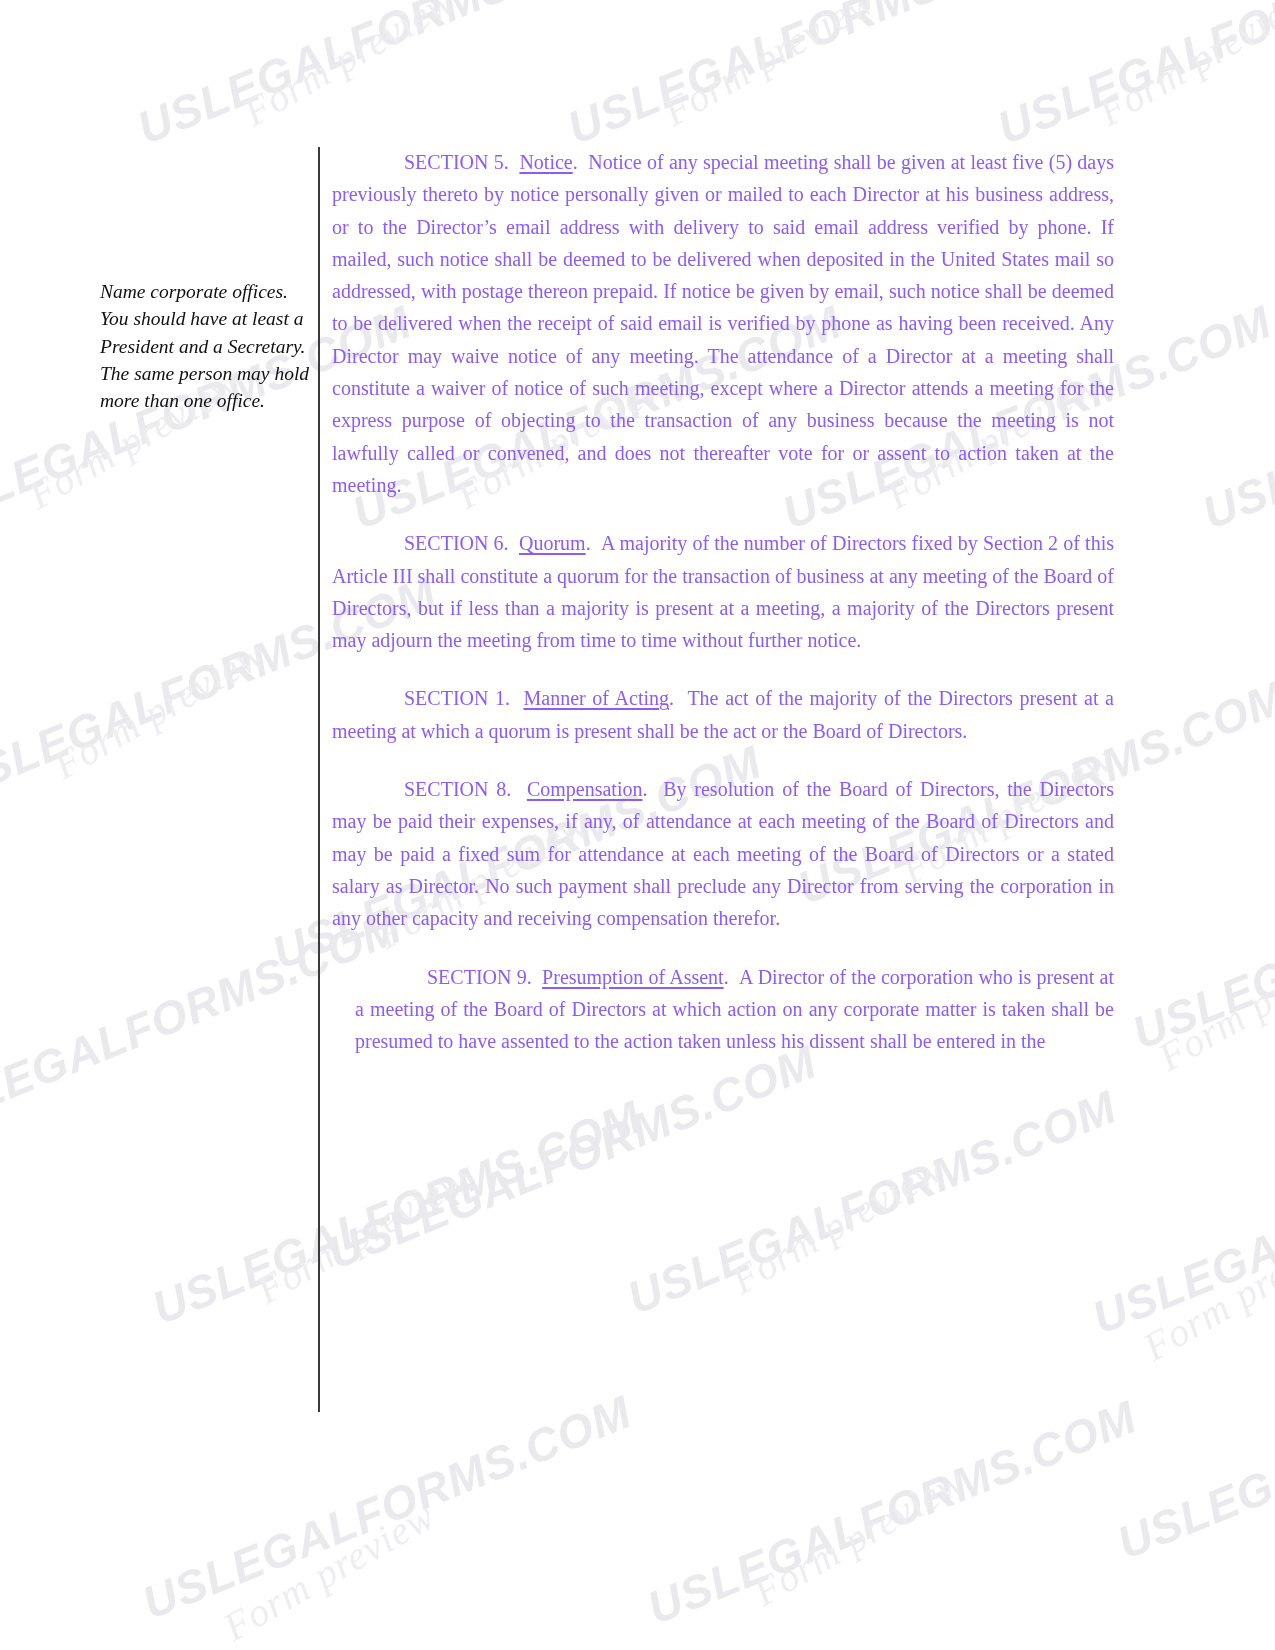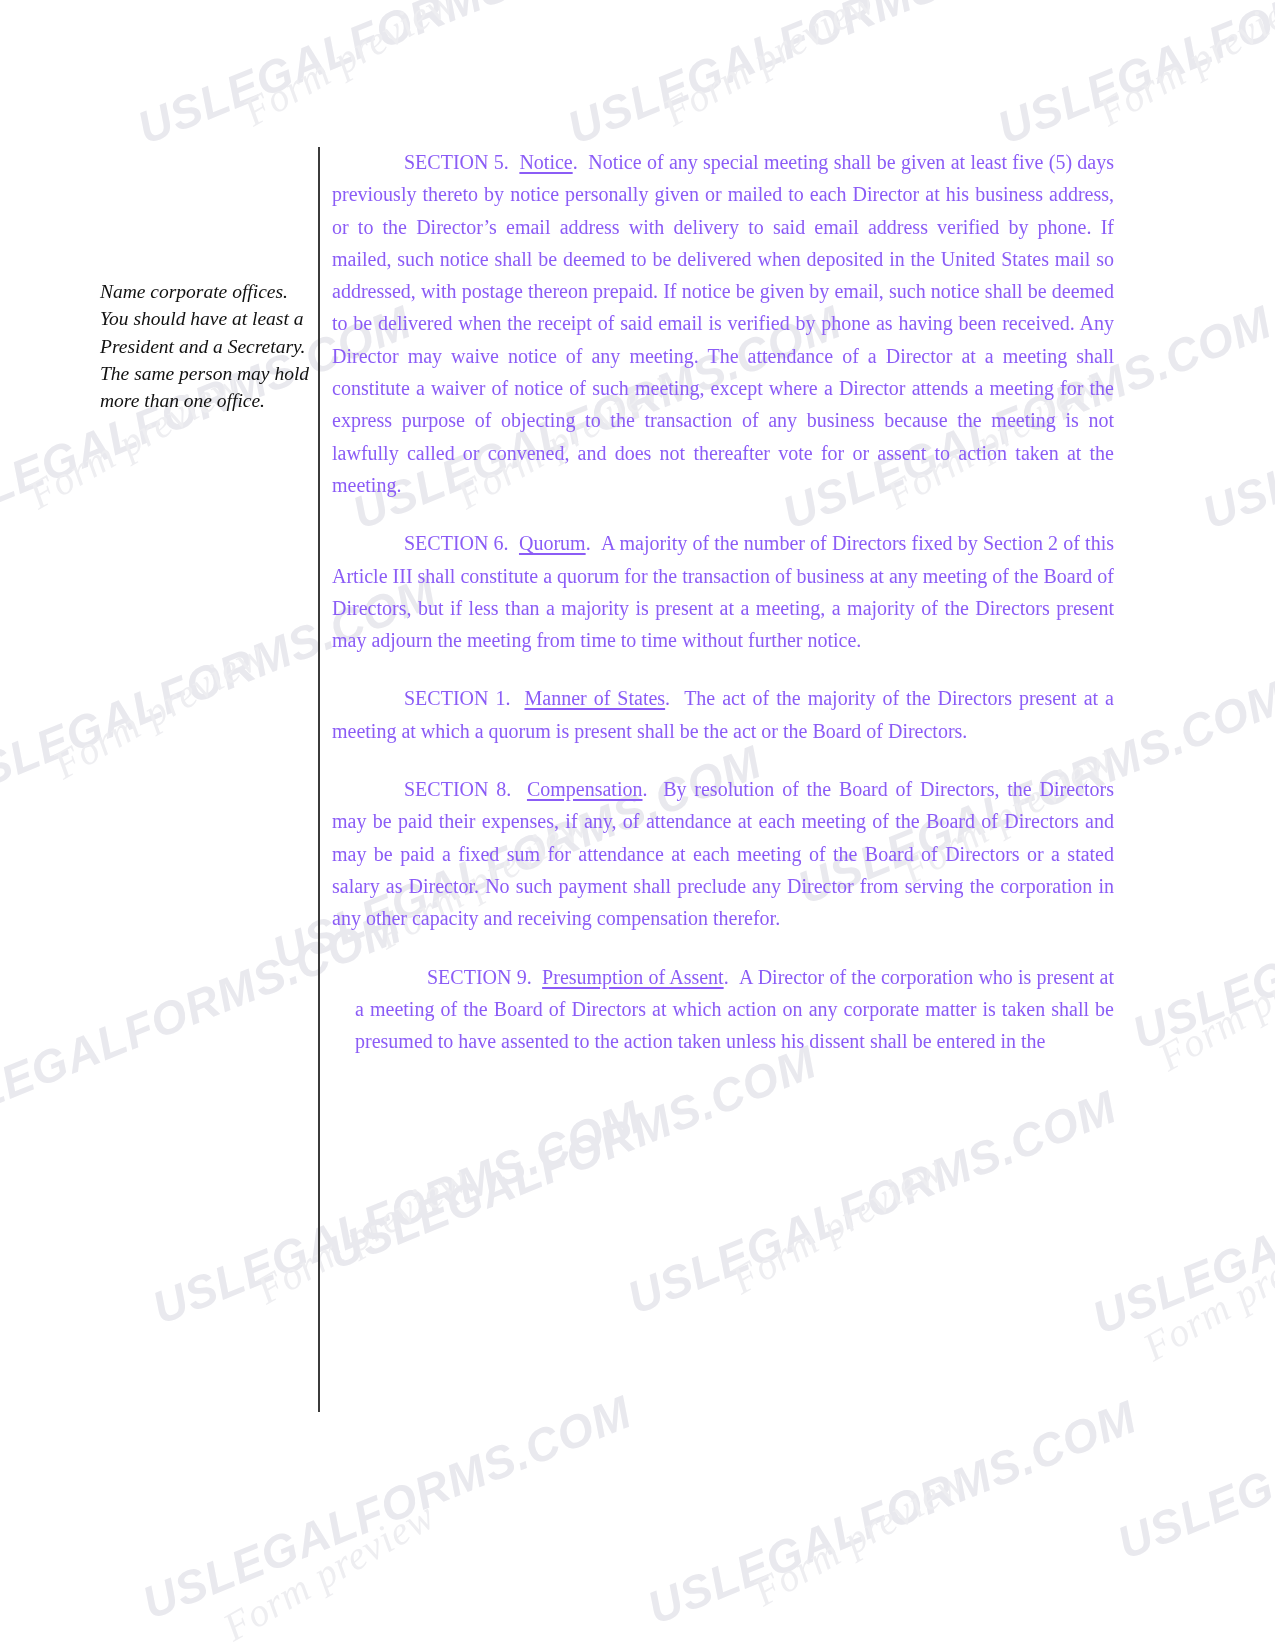--- a/index.html
+++ b/index.html
@@ -145,19 +145,19 @@
 
   <div id="content">
 
     <div id="margin-note">Name corporate offices.  You should have at least a President and a Secretary.  The same person may hold more than one office.</div>
 
     <div id="vertical-rule"></div>
 
     <div id="body-column">
         <p class="para"><span class="sec-label">SECTION 5.</span>&nbsp;&nbsp;<span class="sec-title">Notice</span><span>.</span>&nbsp;&nbsp;<span>Notice of any special meeting shall be given at least five (5) days previously thereto by notice personally given or mailed to each Director at his business address, or to the Director’s email address with delivery to said email address verified by phone. If mailed, such notice shall be deemed to be delivered when deposited in the United States mail so addressed, with postage thereon prepaid.  If notice be given by email, such notice shall be deemed to be delivered when the receipt of said email is verified by phone as having been received. Any Director may waive notice of any meeting.  The attendance of a Director at a meeting shall constitute a waiver of notice of such meeting, except where a Director attends a meeting for the express purpose of objecting to the transaction of any business because the meeting is not lawfully called or convened, and does not thereafter vote for or assent to action taken at the meeting.</span></p>
         <p class="para"><span class="sec-label">SECTION 6.</span>&nbsp;&nbsp;<span class="sec-title">Quorum</span><span>.</span>&nbsp;&nbsp;<span>A majority of the number of Directors fixed by Section 2 of this Article III shall constitute a quorum for the transaction of business at any meeting of the Board of Directors, but if less than a majority is present at a meeting, a majority of the Directors present may adjourn the meeting from time to time without further notice.</span></p>
-        <p class="para"><span class="sec-label">SECTION 1.</span>&nbsp;&nbsp;<span class="sec-title">Manner of States</span><span>.</span>&nbsp;&nbsp;<span>The act of the majority of the Directors present at a meeting at which a quorum is present shall be the act or the Board of Directors.</span></p>
+        <p class="para"><span class="sec-label">SECTION 1.</span>&nbsp;&nbsp;<span class="sec-title">Manner of Acting</span><span>.</span>&nbsp;&nbsp;<span>The act of the majority of the Directors present at a meeting at which a quorum is present shall be the act or the Board of Directors.</span></p>
         <p class="para"><span class="sec-label">SECTION 8.</span>&nbsp;&nbsp;<span class="sec-title">Compensation</span><span>.</span>&nbsp;&nbsp;<span>By resolution of the Board of Directors, the Directors may be paid their expenses, if any, of attendance at each meeting of the Board of Directors and may be paid a fixed sum for attendance at each meeting of the Board of Directors or a stated salary as Director.  No such payment shall preclude any Director from serving the corporation in any other capacity and receiving compensation therefor.</span></p>
         <p class="para"><span class="sec-label">SECTION 9.</span>&nbsp;&nbsp;<span class="sec-title">Presumption of Assent</span><span>.</span>&nbsp;&nbsp;<span>A Director of the corporation who is present at a meeting of the Board of Directors at which action on any corporate matter is taken shall be presumed to have assented to the action taken unless his dissent shall be entered in the</span></p>
       </div>
 
   </div>
 </div>
 
 </body></html>

